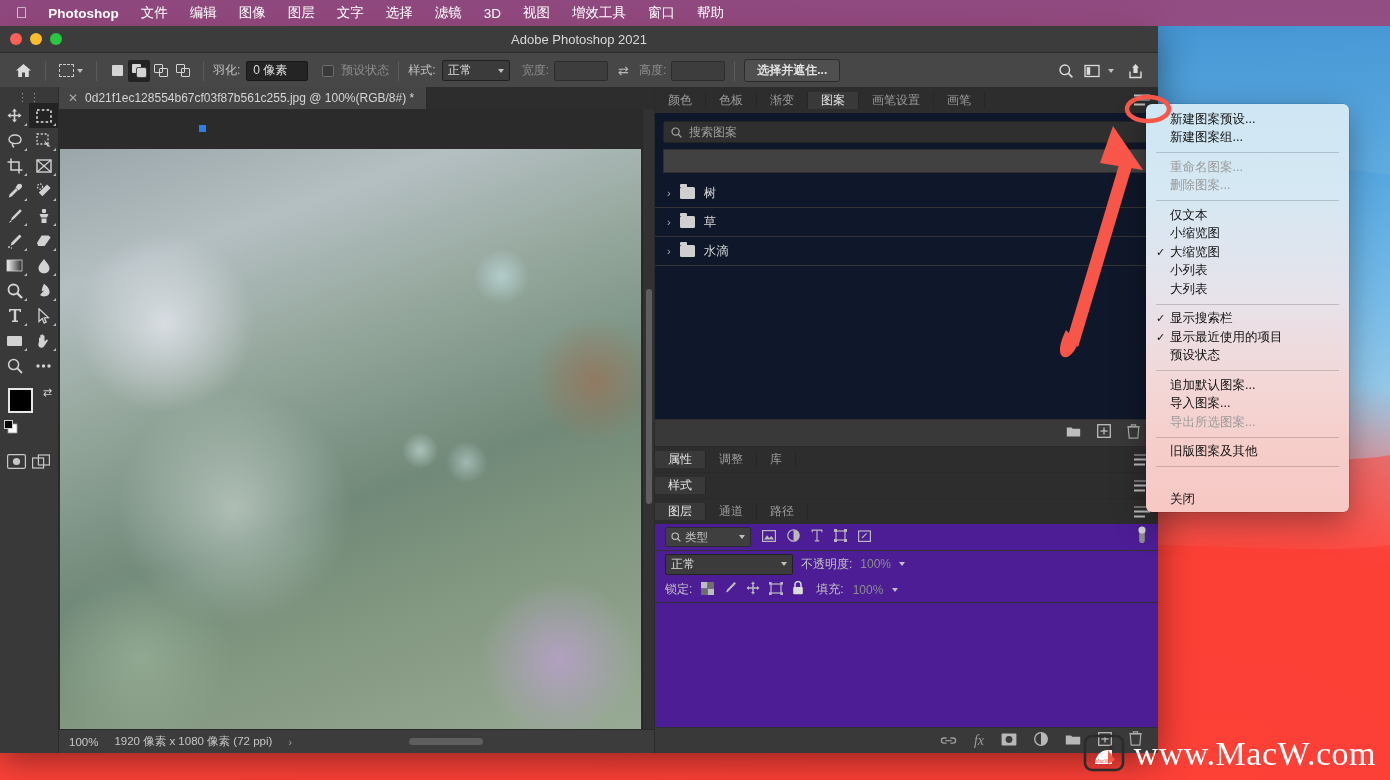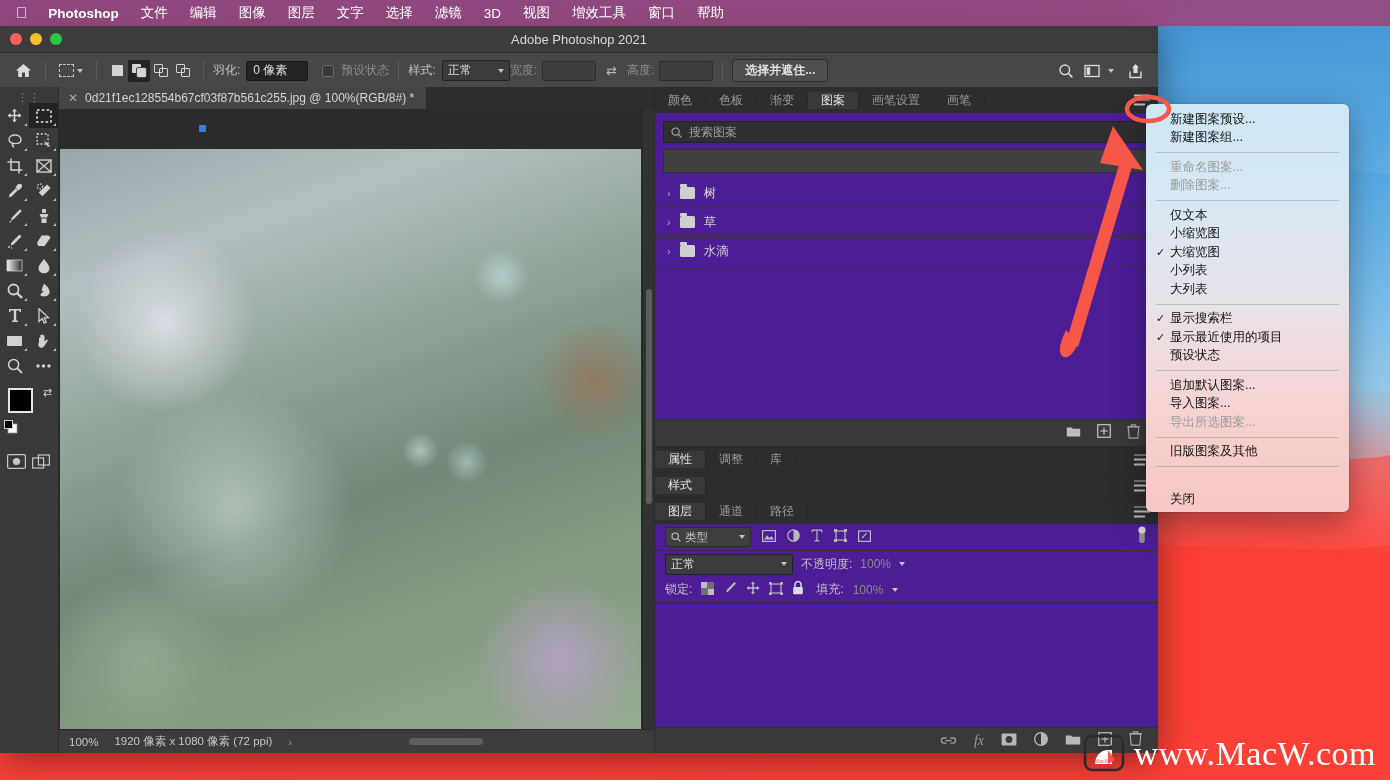--- a/index.html
+++ b/index.html
@@ -175,21 +175,21 @@
     border-right:1px solid #262626;
   }
   .panel-tabs .ptab.active { background:#393939; color:#e4e4e4; }
   .panel-menu {
     position:absolute; right:8px; top:50%; transform:translateY(-50%);
     width:16px; height:11px; display:flex; flex-direction:column; justify-content:space-between;
   }
   .panel-menu i { display:block; height:1.6px; background:#bcbcbc; }
   .panel-menu i:nth-child(3){ width:70%; }
 
-  #patterns-panel { background:#4c1d95; height:333px; display:flex; flex-direction:column; }
+  #patterns-panel { background:#0f172a; height:333px; display:flex; flex-direction:column; }
   #pat-search {
     margin:8px 8px 0; height:22px; background:#2f2f2f; border:1px solid #232323; border-radius:2px;
     display:flex; align-items:center; gap:7px; padding:0 7px; color:#9d9d9d; font-size:12px;
   }
   #pat-recent { margin:6px 8px 0; height:24px; background:#414141; border:1px solid #2f2f2f; }
   #pat-list { flex:1; margin-top:6px; overflow:hidden; }
   .pat-item {
     height:29px; display:flex; align-items:center; gap:9px; padding-left:12px;
     color:#d5d5d5; font-size:12.5px; border-bottom:1px solid #343434;
   }
@@ -328,21 +328,21 @@
     <span class="lbl">羽化:</span>
     <div class="txtfield" style="width:62px; margin-left:6px;">0 像素</div>
     <span class="chk" style="margin-left:14px;"></span>
     <span class="lbl dim" style="margin-left:7px;">预设状态</span>
     <div class="ob-sep"></div>
     <span class="lbl">样式:</span>
     <div class="selectbox" style="width:68px; margin-left:6px;">
       <span>正常</span>
       <span class="caret"></span>
     </div>
-    <span class="lbl dim" style="">宽度:</span>
+    <span class="lbl dim" style="margin-left:12px;">宽度:</span>
     <div class="txtfield empty" style="width:54px; margin-left:5px;"></div>
     <span style="margin-left:10px; color:#b9b9b9; font-size:13px;">⇄</span>
     <span class="lbl dim" style="margin-left:10px;">高度:</span>
     <div class="txtfield empty" style="width:54px; margin-left:5px;"></div>
     <div class="ob-sep"></div>
     <div class="btn-flat">选择并遮住...</div>
     <div style="flex:1"></div>
     <div class="ob-icon">
       <svg width="16" height="16" viewBox="0 0 16 16">
           <circle cx="6.8" cy="6.8" r="4.8" fill="none" stroke="#dcdcdc" stroke-width="1.4"></circle>

